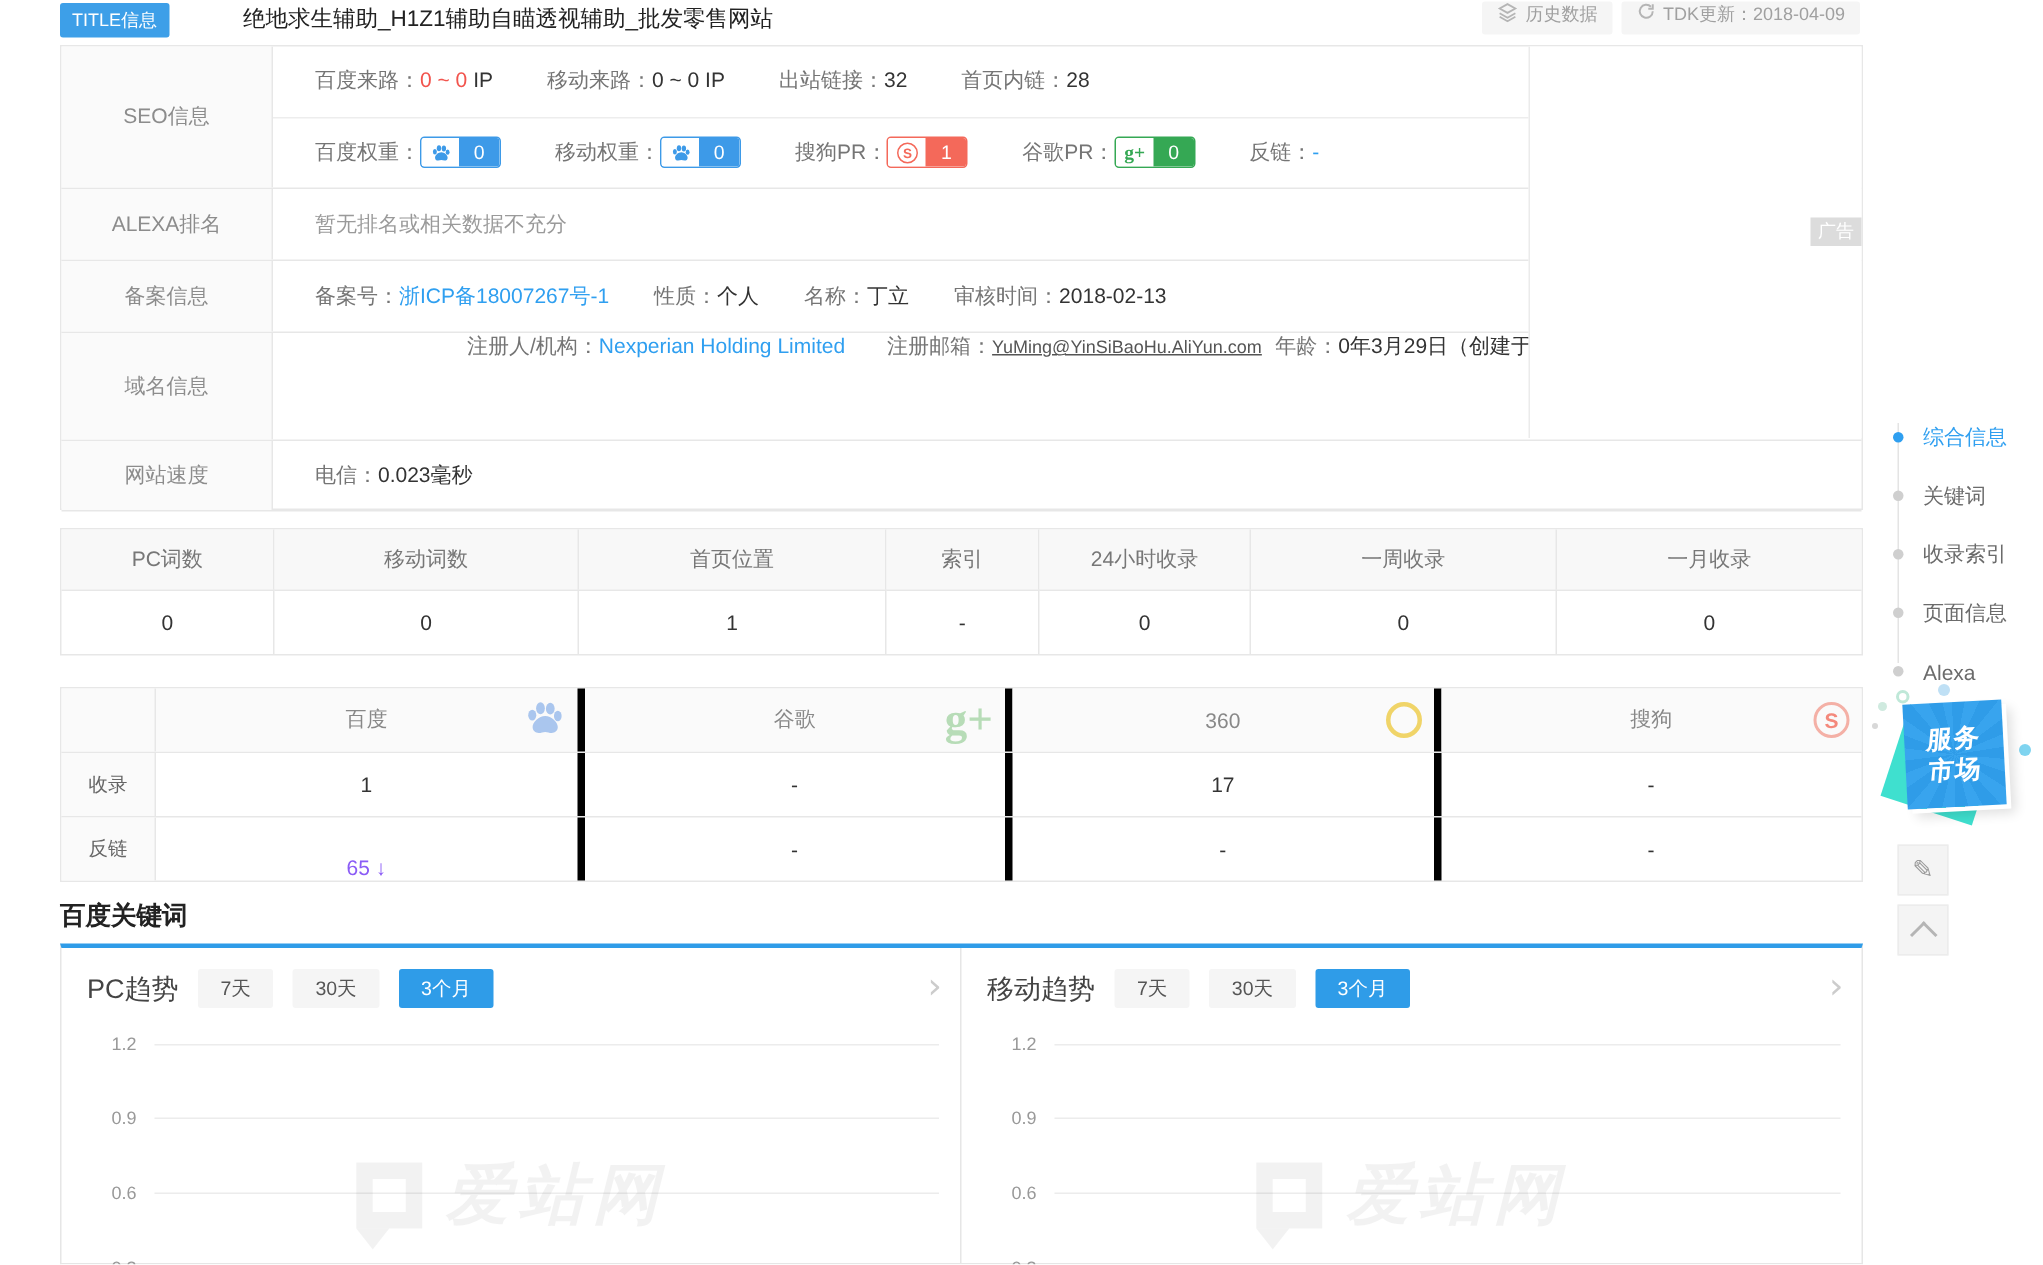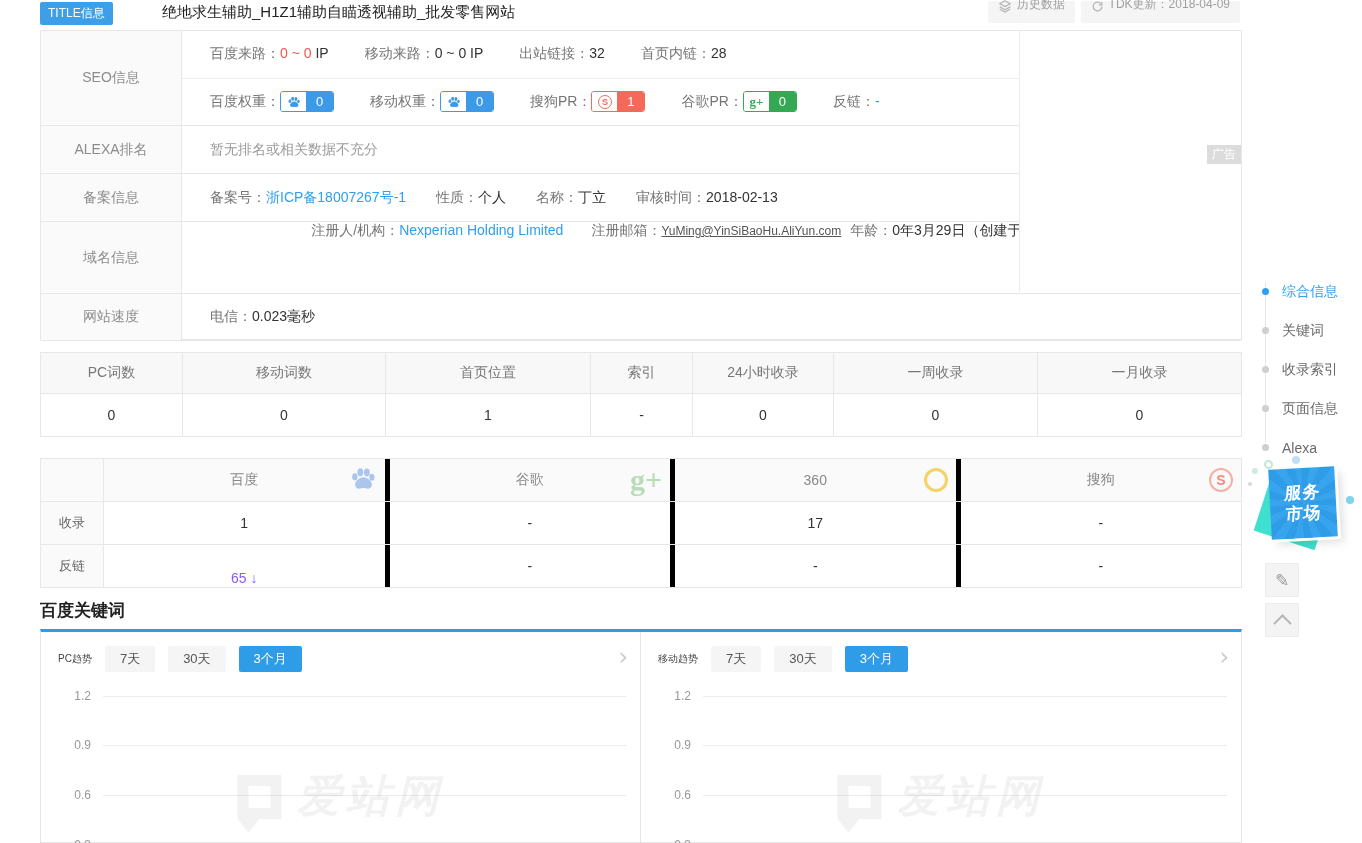--- a/index.html
+++ b/index.html
@@ -6,21 +6,21 @@
   html,body { background:#fff; }
   body { font-family:"Liberation Sans","DejaVu Sans",sans-serif; color:#333; }
   #page { position:relative; width:1362px; height:843px; overflow:hidden; background:#fff; }
 
   
   #topbar { position:absolute; left:40px; top:0; right:0; height:26px; }
   .title-badge { position:absolute; left:0; top:2px; background:#3d9fe8; color:#fff; font-size:12px;
                  padding:3px 8px; border-radius:2px; }
   .page-title { position:absolute; left:82px; top:3px; font-size:15px; color:#222; white-space:nowrap;margin-left:40px; }
   .tb-btn { position:absolute; top:1px; height:22px; background:#f5f5f5; color:#a0a0a0; font-size:12px;
-            border:none; border-radius:2px; padding:10px 10px; display:flex; align-items:flex-end; gap:5px; cursor:pointer; }
+            border:none; border-radius:2px; padding:0 10px; display:flex; align-items:flex-start; gap:5px; cursor:pointer; }
   .tb-btn svg { stroke:#b5b5b5; }
   #history-btn { right:287px; }
   #tdk-btn { right:122px; }
 
   
   #info-table { position:absolute; left:40px; top:30px; width:1202px; height:310px; border:1px solid #e7e7e7; }
   .irow { display:flex; border-bottom:1px solid #e7e7e7; }
   .irow:last-child { border-bottom:none; }
   .ilabel { width:141px; background:#fafafa; border-right:1px solid #e7e7e7; color:#8c8c8c; font-size:14px;
             display:flex; align-items:center; justify-content:center; flex-shrink:0; }
@@ -82,21 +82,21 @@
           align-items:center; justify-content:center; font-size:14px; font-weight:bold; }
   .green-link { color:#8b5cf6; text-decoration:none; font-size:14px; cursor:pointer;margin-top:23px; }
 
   
   #kw-title { position:absolute; left:40px; top:599px; font-size:17px; font-weight:600; color:#222; }
   #charts { position:absolute; left:40px; top:629px; width:1202px; height:214px;
             border:1px solid #e6e6e6; border-top:3px solid #2f9ce8; display:flex; }
   .panel { width:600px; position:relative; }
   .panel.left { border-right:1px solid #e6e6e6; }
   .panel-head { position:absolute; left:17px; top:14px; display:flex; align-items:center; gap:13px; }
-  .trend-label { font-size:10px; color:#444; }
+  .trend-label { font-size:18px; color:#444; }
   .tab { height:26px; line-height:26px; padding:0 15px; font-size:13px; background:#f5f5f5; color:#555;
          border:none; border-radius:2px; cursor:pointer; }
   .tab.active { background:#2f9ce8; color:#fff; }
   .chevron-r { position:absolute; right:12px; top:12px; font-size:24px; color:#ccc; line-height:26px; cursor:pointer;
                font-family:"DejaVu Sans",sans-serif; }
   .gline { position:absolute; left:62px; right:14px; height:1px; background:#ececec; }
   .gl0{top:64px;} .gl1{top:113px;} .gl2{top:163px;}
   .ylab { position:absolute; left:14px; width:36px; text-align:right; font-size:12px; color:#999; }
   .yl0{top:57px;} .yl1{top:106px;} .yl2{top:156px;} .yl3{top:206px;}
   .watermark { position:absolute; left:50%; top:135px; transform:translateX(-50%); display:flex; align-items:center;

